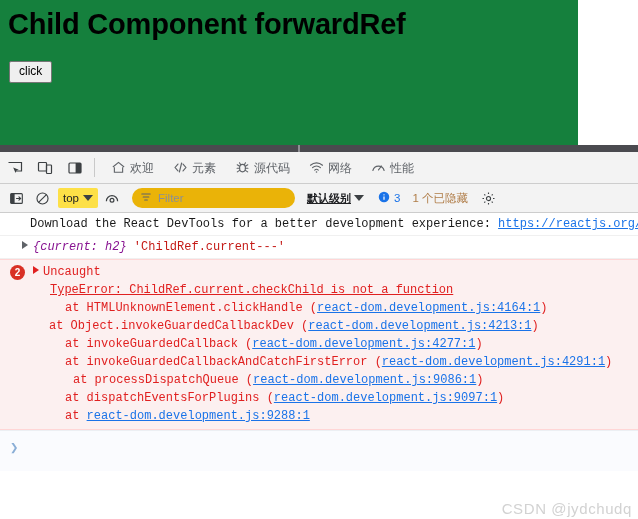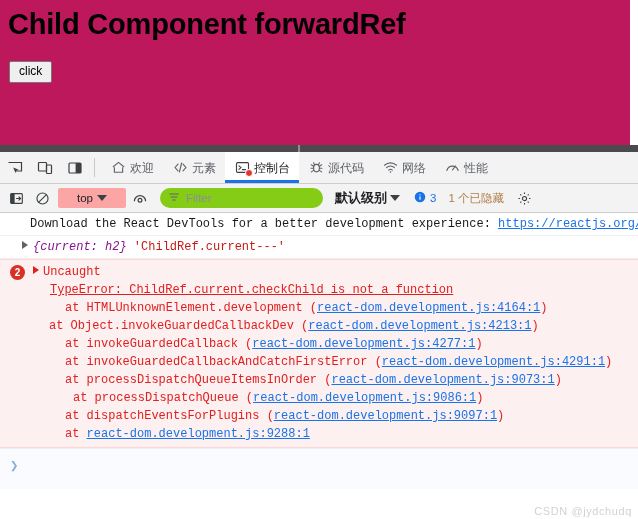--- a/index.html
+++ b/index.html
@@ -12,23 +12,23 @@
     overflow: hidden;
     background: #ffffff;
     font-family: "Liberation Sans", sans-serif;
     -webkit-font-smoothing: antialiased;
   }
 
   
   #page-area {
     position: absolute;
     left: 0; top: 0;
-    width: 630px;
+    width: 578px;
     height: 145px;
-    background: #be185d;
+    background: #15803d;
     overflow: hidden;
   }
   #page-title {
     margin: 0;
     padding: 0;
     position: absolute;
     left: 8px;
     top: 8px;
     font-size: 29px;
     font-weight: bold;
@@ -158,62 +158,63 @@
   .fb-btn {
     width: 24px; height: 22px;
     display: flex; align-items: center; justify-content: center;
     flex: 0 0 auto;
   }
   #context-select {
     display: flex;
     align-items: center;
     gap: 4px;
     height: 20px;
-    padding: 0 19px;
-    background: #fca5a5;
+    padding: 0 5px;
+    background: #fde047;
     border-radius: 2px;
     font-size: 11.5px;
     color: #202124;
     flex: 0 0 auto;
     margin-left: 2px;
     cursor: default;
   }
   #filter-input-wrap {
     display: flex;
     align-items: center;
     gap: 6px;
     height: 20px;
     width: 147px;
     padding: 0 8px;
     margin-left: 6px;
-    background: #84cc16;
+    background: #eab308;
     border-radius: 10px;
     flex: 0 0 auto;
   }
   #filter-input {
     border: 0;
     outline: 0;
     background: transparent;
     font-family: "Liberation Sans", sans-serif;
     font-size: 11.5px;
     color: #5f6368;
     width: 110px;
     padding: 0;
   }
   #filter-input::placeholder { color: #8a8f95; }
   #level-select {
     display: flex;
     align-items: center;
     gap: 3px;
-    font-size: 13px;
+    font-size: 11px;
     color: #202124;
     font-weight: bold;
     margin-left: 10px;
     flex: 0 0 auto;
     cursor: default;
+    text-decoration: underline;
   }
   #issues-counter {
     display: flex;
     align-items: center;
     gap: 4px;
     margin-left: 12px;
     font-size: 11.5px;
     color: #1a73e8;
     flex: 0 0 auto;
     cursor: default;
@@ -348,21 +349,21 @@
     outline: 0;
     background: transparent;
     color: #1a1a1a;
     padding: 0;
   }
   #watermark {
     position: absolute;
     right: 6px;
     bottom: 4px;
     font-family: "Liberation Sans", sans-serif;
-    font-size: 11px;
+    font-size: 15px;
     color: #d2d2d2;
     letter-spacing: 0.6px;
     user-select: none;
   }
 </style>
 </head>
 <body>
 
 <div id="page-area">
   <h1 id="page-title">Child Component forwardRef</h1>
@@ -414,31 +415,20 @@
       <span class="tab-icon">
         <svg width="15" height="15" viewBox="0 0 16 16" fill="none" stroke="#5f6368" stroke-width="1.2" stroke-linecap="round">
           <path d="M5.3 4.3L2.2 8l3.1 3.7"></path>
             <path d="M10.7 4.3L13.8 8l-3.1 3.7"></path>
             <path d="M9.2 3.2L6.8 12.8"></path>
         </svg>
       </span>
       <span class="tab-label">元素</span>
     </div>
 
-    <div class="tab active">
-      <span class="tab-icon">
-        <svg width="15" height="15" viewBox="0 0 16 16" fill="none" stroke="#3c4043" stroke-width="1.2">
-          <rect x="1.6" y="2.8" width="12.8" height="10.4" rx="1.2"></rect>
-          <path d="M4.2 6.2l2.2 1.9-2.2 1.9" stroke-linecap="round"></path>
-          <path d="M7.8 10.3h3.4" stroke-linecap="round"></path>
-        </svg>
-        <span class="err-dot"></span>
-      </span>
-      <span class="tab-label">控制台</span>
-    </div>
 
     <div class="tab">
       <span class="tab-icon">
         <svg width="15" height="15" viewBox="0 0 16 16" fill="none" stroke="#5f6368" stroke-width="1.2" stroke-linecap="round">
           <ellipse cx="8" cy="8.6" rx="3.1" ry="4"></ellipse>
           <path d="M4.9 6.6L2.4 5.1M11.1 6.6l2.5-1.5M4.9 8.8H2.2M11.1 8.8h2.7M4.9 11.1L2.5 12.7M11.1 11.1l2.4 1.6"></path>
           <path d="M6.1 5.1L4.8 2.9M9.9 5.1l1.3-2.2"></path>
         </svg>
       </span>
       <span class="tab-label">源代码</span>
@@ -544,33 +534,30 @@
     <div id="error-block">
       <div id="error-badge">2</div>
 
       <div class="err-line">
         <span class="err-disclosure"></span><span>Uncaught</span>
       </div>
 
       <div class="err-line indent" style="padding-left:50px;text-decoration:underline;">TypeError: ChildRef.current.checkChild is not a function</div>
 
       <div class="err-line indent" style="padding-left:65px;">
-        <span>at HTMLUnknownElement.development (</span><a class="err-link">react-dom.development.js:4164:1</a><span>)</span>
+        <span>at HTMLUnknownElement.clickHandle (</span><a class="err-link">react-dom.development.js:4164:1</a><span>)</span>
       </div>
       <div class="err-line indent" style="padding-left:49px;">
         <span>at Object.invokeGuardedCallbackDev (</span><a class="err-link">react-dom.development.js:4213:1</a><span>)</span>
       </div>
       <div class="err-line indent" style="padding-left:65px;">
         <span>at invokeGuardedCallback (</span><a class="err-link">react-dom.development.js:4277:1</a><span>)</span>
       </div>
       <div class="err-line indent" style="padding-left:65px;">
         <span>at invokeGuardedCallbackAndCatchFirstError (</span><a class="err-link">react-dom.development.js:4291:1</a><span>)</span>
-      </div>
-      <div class="err-line indent" style="padding-left:65px;">
-        <span>at processDispatchQueueItemsInOrder (</span><a class="err-link">react-dom.development.js:9073:1</a><span>)</span>
       </div>
       <div class="err-line indent" style="padding-left:73px;">
         <span>at processDispatchQueue (</span><a class="err-link">react-dom.development.js:9086:1</a><span>)</span>
       </div>
       <div class="err-line indent" style="padding-left:65px;">
         <span>at dispatchEventsForPlugins (</span><a class="err-link">react-dom.development.js:9097:1</a><span>)</span>
       </div>
       <div class="err-line indent" style="padding-left:65px;">
         <span>at </span><a class="err-link">react-dom.development.js:9288:1</a><span></span>
       </div>

